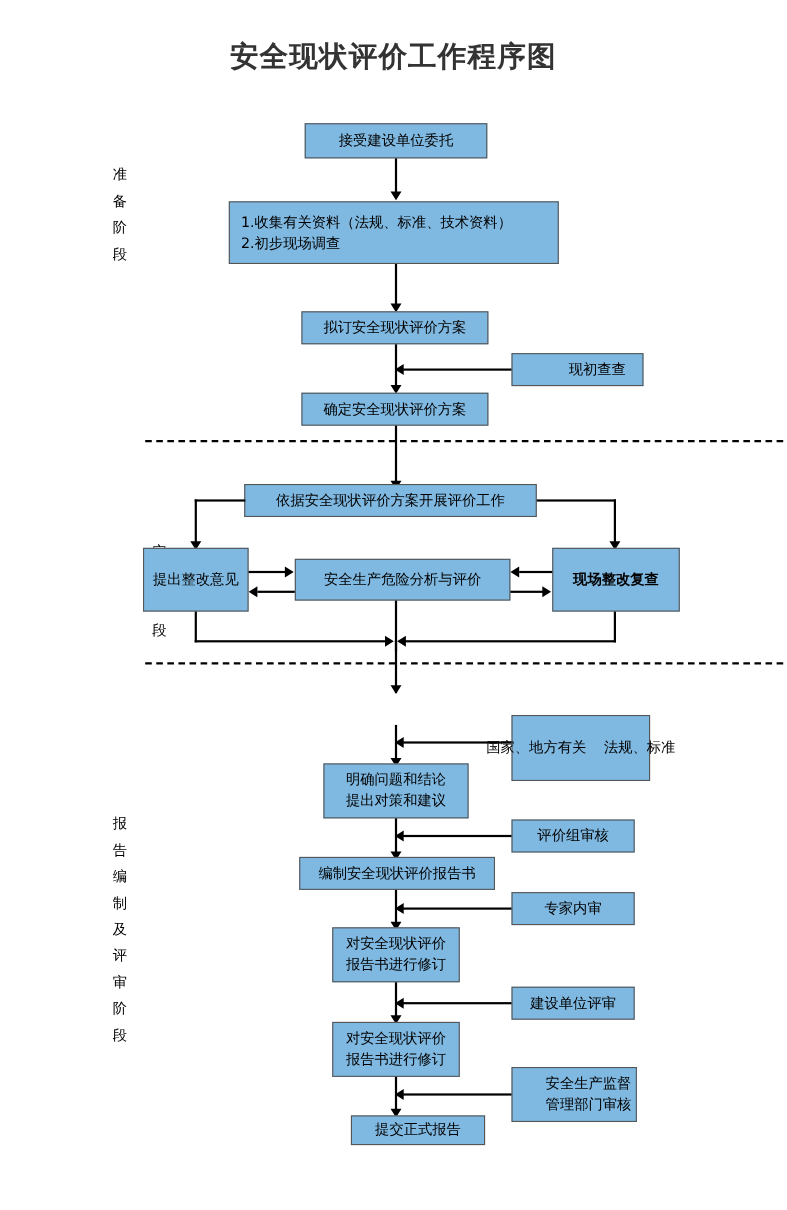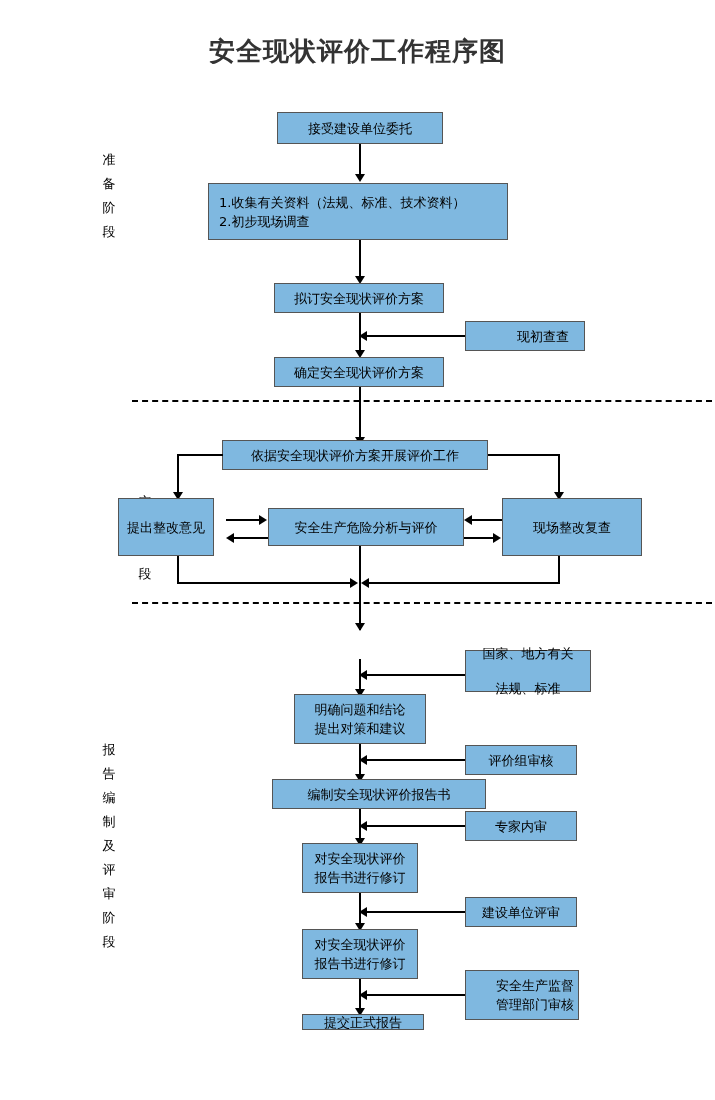--- a/index.html
+++ b/index.html
@@ -139,29 +139,29 @@
   </div>
 
   <div class="hline" style="left:177px;top:454px;width:46px;"></div>
   <div class="vline" style="left:177px;top:454px;height:43px;"></div>
   <div class="arrow-down" style="left:173px;top:492px;"></div>
 
   <div class="hline" style="left:488px;top:454px;width:72px;"></div>
   <div class="vline" style="left:558px;top:454px;height:43px;"></div>
   <div class="arrow-down" style="left:554px;top:492px;"></div>
 
-  <div class="box" style="left:118px;top:498px;width:96px;height:58px;">
+  <div class="box" style="left:130px;top:498px;width:96px;height:58px;">
     <span class="ln">提出整改意见</span>
   </div>
 
   <div class="box" style="left:268px;top:508px;width:196px;height:38px;">
     <span class="ln">安全生产危险分析与评价</span>
   </div>
 
-  <div class="box" style="left:502px;top:498px;width:140px;height:58px;">
+  <div class="box" style="left:502px;top:498px;width:116px;height:58px;font-weight:bold;">
     <span class="ln">现场整改复查</span>
   </div>
 
   <div class="hline" style="left:226px;top:519px;width:34px;"></div>
   <div class="arrow-right" style="left:259px;top:515px;"></div>
   <div class="hline" style="left:234px;top:537px;width:34px;"></div>
   <div class="arrow-left" style="left:226px;top:533px;"></div>
 
   <div class="hline" style="left:472px;top:519px;width:30px;"></div>
   <div class="arrow-left" style="left:464px;top:515px;"></div>
@@ -180,80 +180,80 @@
 
   <div class="vline" style="left:359px;top:582px;height:48px;"></div>
   <div class="arrow-down" style="left:355px;top:623px;"></div>
 
   <div class="dashed-sep" style="left:132px;top:602px;width:580px;"></div>
 
 
   <div class="vline" style="left:359px;top:659px;height:36px;"></div>
   <div class="arrow-down" style="left:355px;top:689px;"></div>
 
-  <div class="box" style="left:465px;top:650px;width:126px;height:42px;flex-direction:column;gap:16px;">
+  <div class="box" style="left:465px;top:650px;width:126px;height:60px;flex-direction:row;gap:16px;">
     <span class="ln">国家、地方有关</span>
     <span class="ln">法规、标准</span>
   </div>
   <div class="hline" style="left:366px;top:674px;width:99px;"></div>
   <div class="arrow-left" style="left:359px;top:670px;"></div>
 
   <div class="box" style="left:294px;top:694px;width:132px;height:50px;flex-direction:column;">
     <span class="ln">明确问题和结论</span>
     <span class="ln">提出对策和建议</span>
   </div>
 
   <div class="vline" style="left:359px;top:744px;height:36px;"></div>
   <div class="arrow-down" style="left:355px;top:774px;"></div>
 
   <div class="box" style="left:465px;top:745px;width:112px;height:30px;">
     <span class="ln">评价组审核</span>
   </div>
   <div class="hline" style="left:366px;top:759px;width:99px;"></div>
   <div class="arrow-left" style="left:359px;top:755px;"></div>
 
-  <div class="box" style="left:272px;top:779px;width:214px;height:30px;">
+  <div class="box" style="left:272px;top:779px;width:178px;height:30px;">
     <span class="ln">编制安全现状评价报告书</span>
   </div>
 
   <div class="vline" style="left:359px;top:809px;height:36px;"></div>
   <div class="arrow-down" style="left:355px;top:838px;"></div>
 
   <div class="box" style="left:465px;top:811px;width:112px;height:30px;align-items:center;">
     <span class="ln">专家内审</span>
   </div>
   <div class="hline" style="left:366px;top:825px;width:99px;"></div>
   <div class="arrow-left" style="left:359px;top:821px;"></div>
 
   <div class="box" style="left:302px;top:843px;width:116px;height:50px;flex-direction:column;">
     <span class="ln">对安全现状评价</span>
     <span class="ln">报告书进行修订</span>
   </div>
 
   <div class="vline" style="left:359px;top:893px;height:36px;"></div>
   <div class="arrow-down" style="left:355px;top:923px;"></div>
 
-  <div class="box" style="left:465px;top:897px;width:112px;height:30px;">
+  <div class="box" style="left:465px;top:897px;width:112px;height:30px;font-family:Liberation Mono, monospace;">
     <span class="ln">建设单位评审</span>
   </div>
   <div class="hline" style="left:366px;top:911px;width:99px;"></div>
   <div class="arrow-left" style="left:359px;top:907px;"></div>
 
   <div class="box" style="left:302px;top:929px;width:116px;height:50px;flex-direction:column;">
     <span class="ln">对安全现状评价</span>
     <span class="ln">报告书进行修订</span>
   </div>
 
   <div class="vline" style="left:359px;top:979px;height:36px;"></div>
   <div class="arrow-down" style="left:355px;top:1008px;"></div>
 
   <div class="box" style="left:465px;top:970px;width:114px;height:50px;flex-direction:column;align-items:flex-end;">
     <span class="ln">安全生产监督</span>
     <span class="ln">管理部门审核</span>
   </div>
   <div class="hline" style="left:366px;top:994px;width:99px;"></div>
   <div class="arrow-left" style="left:359px;top:990px;"></div>
 
-  <div class="box" style="left:302px;top:1014px;width:122px;height:16px;">
+  <div class="box" style="left:319px;top:1014px;width:122px;height:27px;font-family:Liberation Mono, monospace;">
     <span class="ln">提交正式报告</span>
   </div>
 
 </div>
 
 </body></html>

